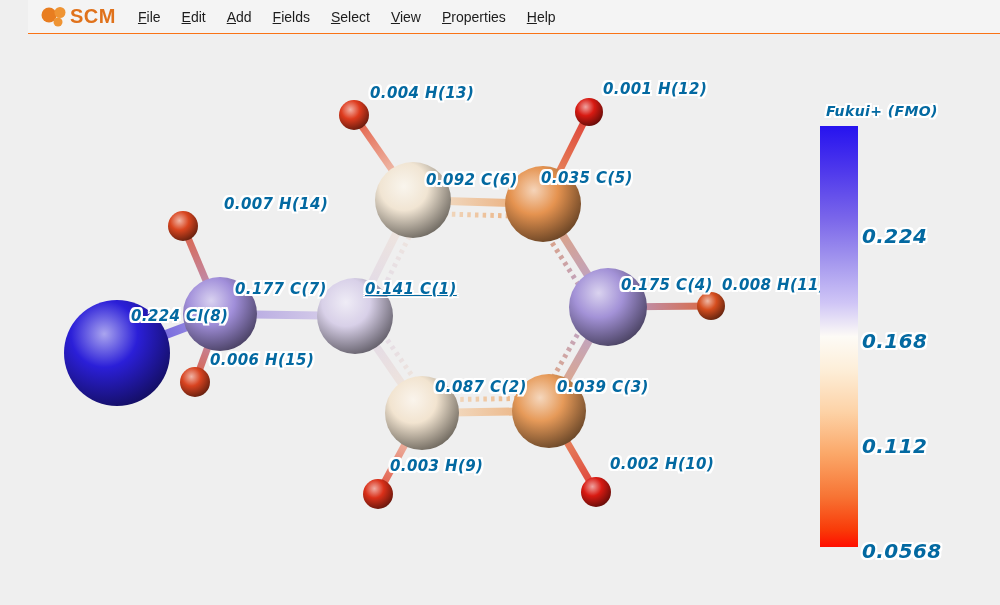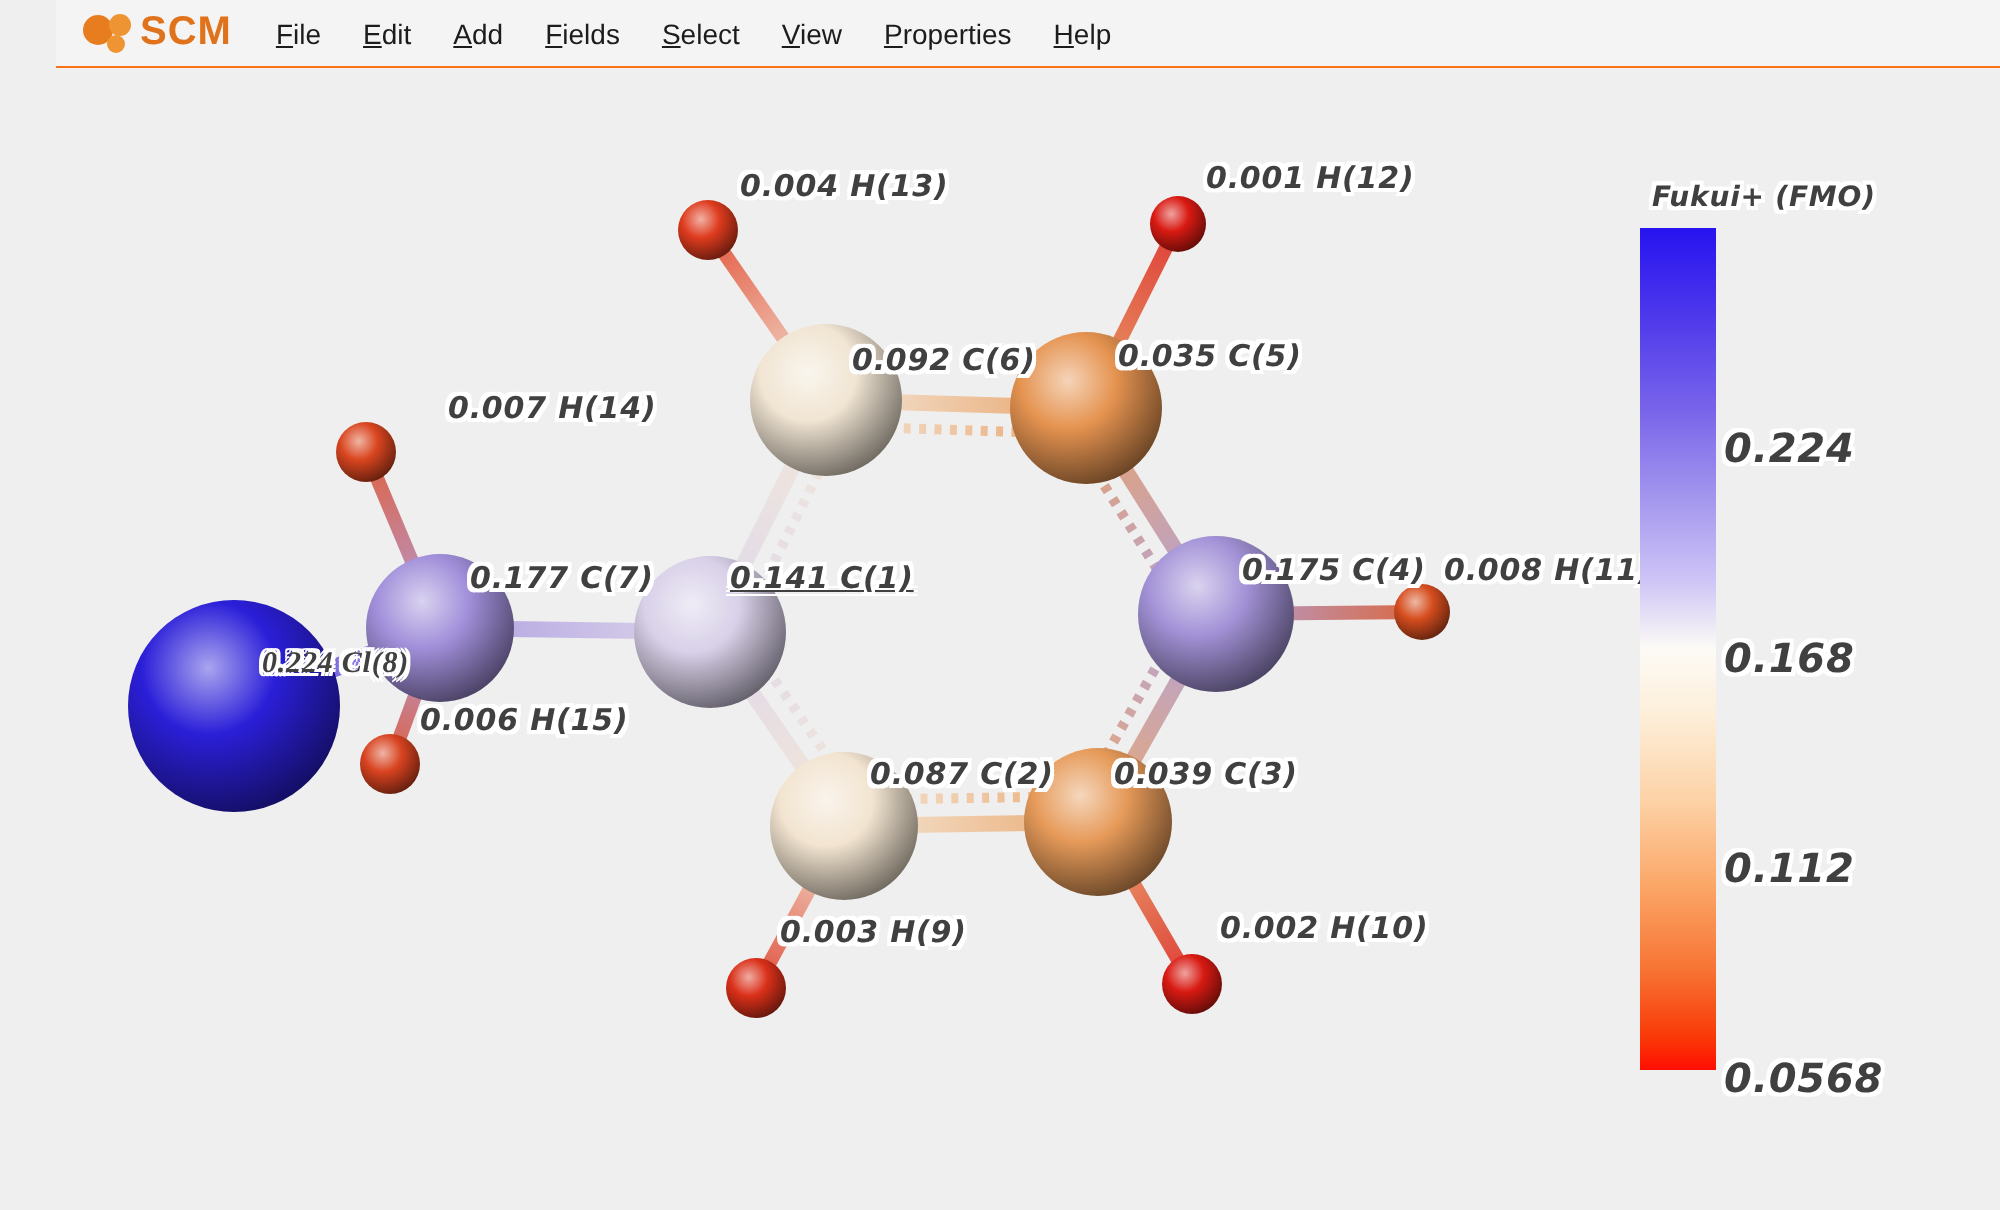--- a/index.html
+++ b/index.html
@@ -23,27 +23,27 @@
     color:#1c1c1c; font-size:14px; margin-right:21px; cursor:default;
     white-space:nowrap;
   }
   
   #viewport{position:absolute; left:0; top:34px; right:0; bottom:0; background:#efefef;}
   #mol-svg{position:absolute; left:0; top:0; z-index:1;}
   #atom-labels{position:absolute; left:0; top:0; width:1000px; height:605px; z-index:5; pointer-events:none;}
   .glabel{
     position:absolute; white-space:nowrap;
     font:italic bold 15px "DejaVu Sans", sans-serif;
-    letter-spacing:.4px; color:#404040;
+    letter-spacing:.4px; color:#0369a1;
     text-shadow:-2px -2px 0 #fff,0 -2px 0 #fff,2px -2px 0 #fff,
                 -2px 0 0 #fff,2px 0 0 #fff,
                 -2px 2px 0 #fff,0 2px 0 #fff,2px 2px 0 #fff;
   }
   
-  #legend{position:absolute; left:0; top:0; width:1000px; height:511px; z-index:8; pointer-events:none;}
+  #legend{position:absolute; left:0; top:12px; width:1000px; height:511px; z-index:8; pointer-events:none;}
   #legend-title{left:826px; top:91px; font-size:14px;}
   #legend-bar{
     position:absolute; left:820px; top:114px; width:38px; height:421px;
     background:linear-gradient(to bottom,
       #2613ef 0%, #4c36ec 10%, #7a66ea 22%, #a396ee 32%, #cfc5f6 42%,
       #fdfbf6 50%, #fdeed8 58%, #fdd2a6 68%, #fba768 78%, #f77434 88%,
       #f93a08 96%, #ff0e00 100%);
   }
   .legend-tick{left:862px; font-size:20px;}
   .legend-tick:nth-of-type(2){top:107px;}
@@ -246,30 +246,30 @@
       <circle cx="596" cy="492" r="15" fill="url(#ag7)"></circle>
       <circle cx="413" cy="200" r="38" fill="url(#ag8)"></circle>
       <circle cx="543" cy="204" r="38" fill="url(#ag9)"></circle>
       <circle cx="355" cy="316" r="38" fill="url(#ag10)"></circle>
       <circle cx="608" cy="307" r="39" fill="url(#ag11)"></circle>
       <circle cx="422" cy="413" r="37" fill="url(#ag12)"></circle>
       <circle cx="549" cy="411" r="37" fill="url(#ag13)"></circle>
       <circle cx="220" cy="314" r="37" fill="url(#ag14)"></circle>
     </svg>
   <div id="atom-labels">
-      <div class="glabel" style="left: 131px; top: 324px; font-family: Liberation Serif, serif;">0.224 Cl(8)</div>
+      <div class="glabel" style="left: 131px; top: 307px;">0.224 Cl(8)</div>
       <div class="glabel" style="left: 200px; top: 195px; margin-left: 24px;">0.007 H(14)</div>
       <div class="glabel" style="left: 210px; top: 351px;">0.006 H(15)</div>
       <div class="glabel" style="left: 370px; top: 84px;">0.004 H(13)</div>
       <div class="glabel" style="left: 603px; top: 80px;">0.001 H(12)</div>
       <div class="glabel" style="left: 722px; top: 276px;">0.008 H(11)</div>
       <div class="glabel" style="left: 390px; top: 457px;">0.003 H(9)</div>
       <div class="glabel" style="left: 610px; top: 455px;">0.002 H(10)</div>
       <div class="glabel" style="left: 426px; top: 171px;">0.092 C(6)</div>
-      <div class="glabel" style="left: 559px; top: 169px; text-align: center;">0.035 C(5)</div>
+      <div class="glabel" style="left: 541px; top: 169px; text-align: center;">0.035 C(5)</div>
       <div class="glabel" style="left: 365px; top: 280px; text-decoration: underline;">0.141 C(1)</div>
       <div class="glabel" style="left: 621px; top: 276px;">0.175 C(4)</div>
       <div class="glabel" style="left: 435px; top: 378px;">0.087 C(2)</div>
       <div class="glabel" style="left: 557px; top: 378px;">0.039 C(3)</div>
       <div class="glabel" style="left: 235px; top: 280px;">0.177 C(7)</div>
     </div>
 
   <div id="legend">
     <div class="glabel" id="legend-title">Fukui+ (FMO)</div>
     <div id="legend-bar"></div>

